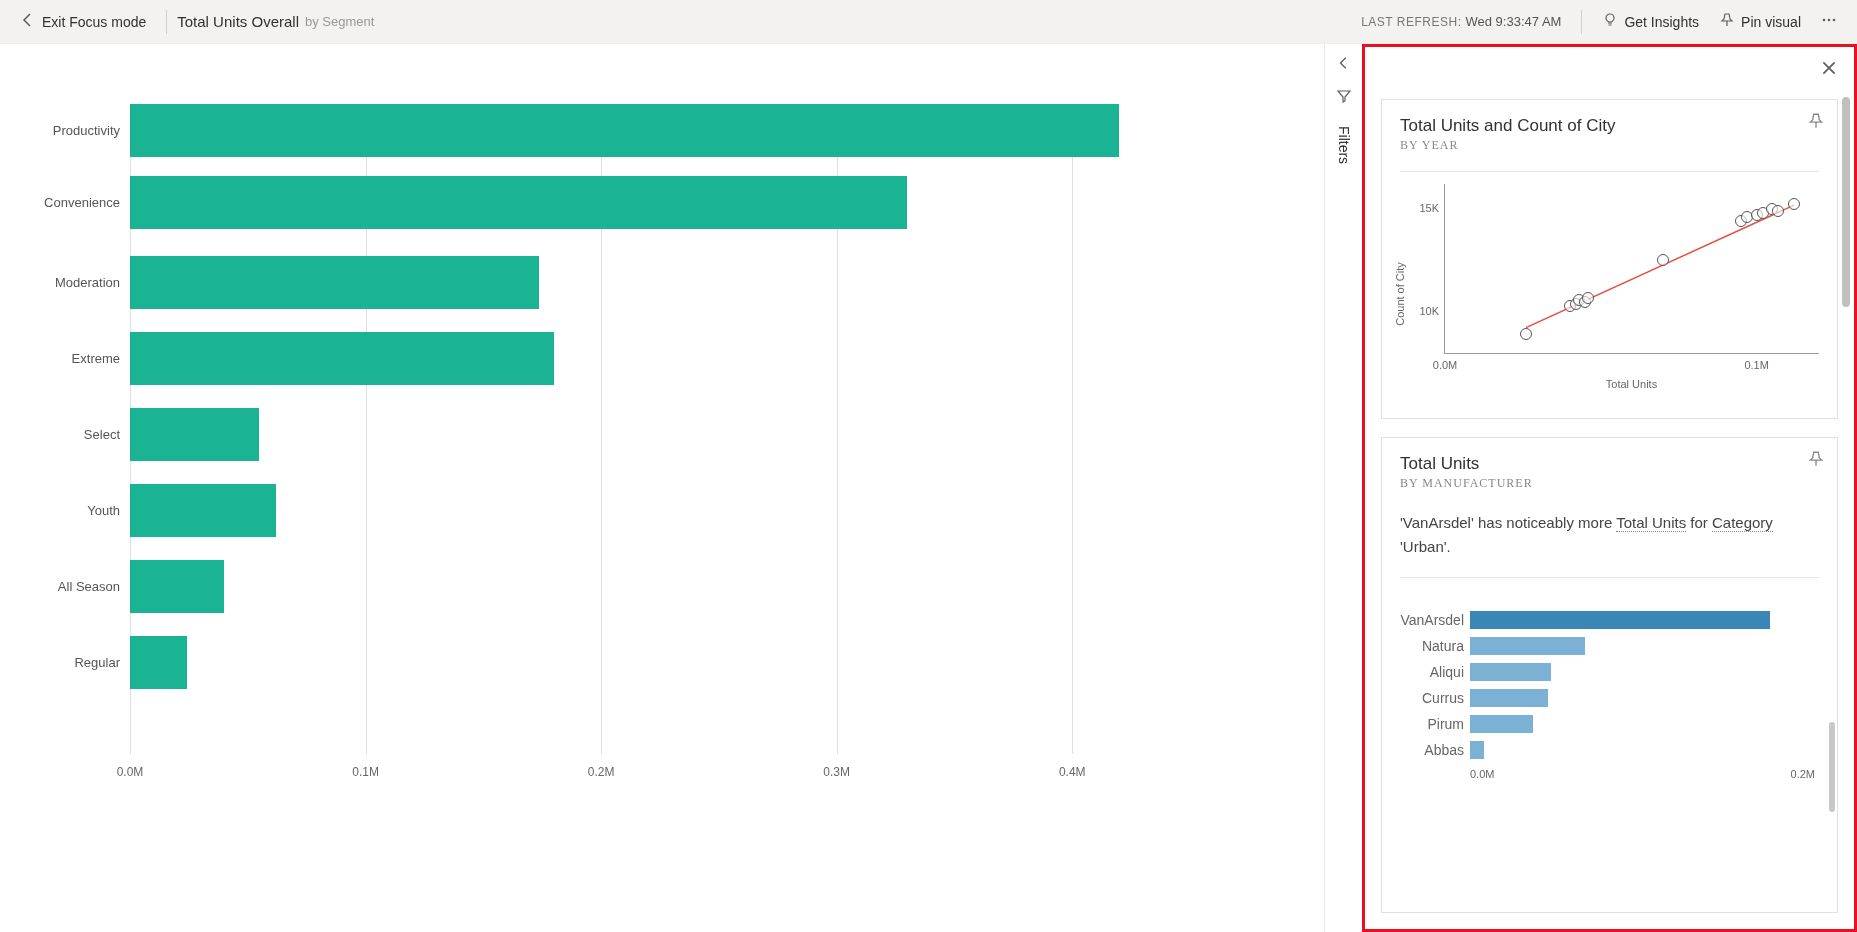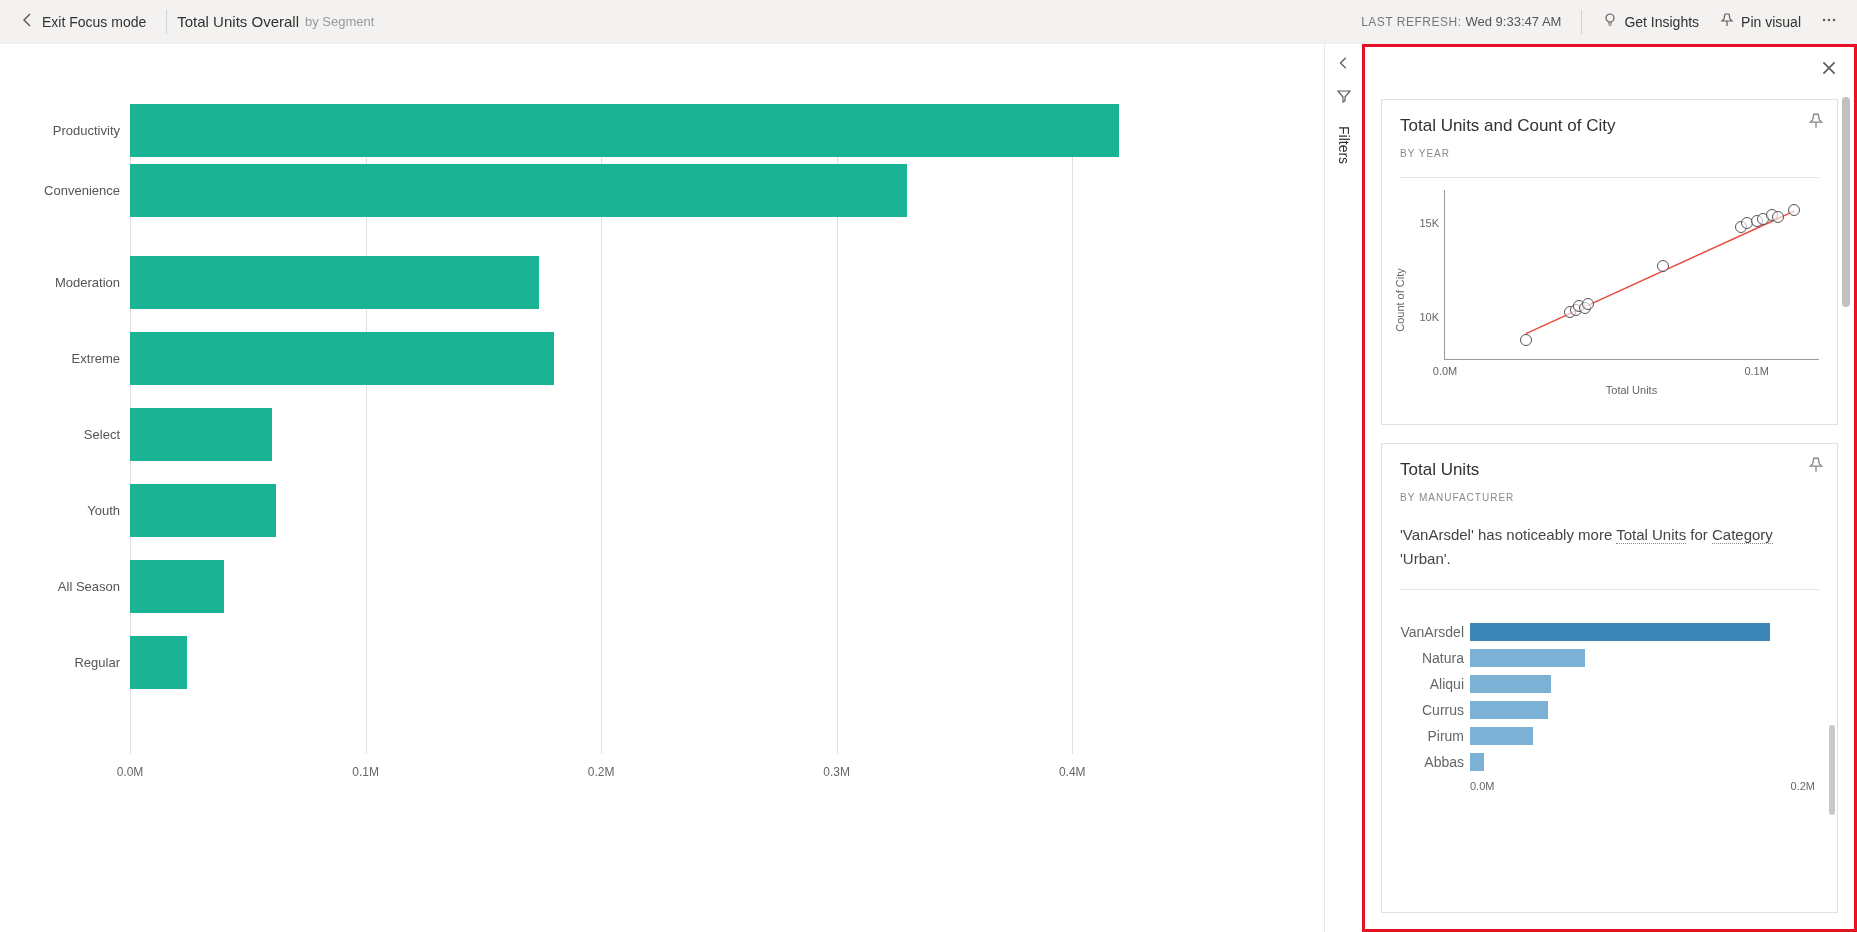--- a/index.html
+++ b/index.html
@@ -114,21 +114,21 @@
     position: relative;
   }
   .card .pin {
     position: absolute;
     top: 12px; right: 12px;
     cursor: pointer;
     color: #888;
   }
   .card .pin svg { width: 18px; height: 18px; }
   .card-title { font-size: 17px; color: #323130; }
-  .card-sub { font-size: 10px; color: #888; letter-spacing: 1px; margin-top: 12px; }
+  .card-sub { font-size: 12px; color: #888; letter-spacing: 1px; margin-top: 2px; font-family: Liberation Serif, serif; }
   .card-desc { font-size: 15px; color: #444; margin-top: 20px; line-height: 1.6; }
   .card-desc .u { border-bottom: 1px dotted #888; }
   .card hr { border: none; border-top: 1px solid #e6e6e6; margin-top: 18px; }
 
   
   .scatter-wrap { height: 220px; margin-top: 12px; position: relative; padding-left: 44px; }
   .scatter-plot { position: relative; width: 100%; height: 170px; border-left: 1px solid #999; border-bottom: 1px solid #999; }
   .sc-pt { position: absolute; width: 12px; height: 12px; border: 1px solid #555; border-radius: 50%; background: rgba(255,255,255,0.6); transform: translate(-50%, 50%); }
   .trend { position: absolute; left: 0; top: 0; width: 100%; height: 100%; pointer-events: none; }
   .sc-ylab { position: absolute; left: -44px; transform: translateY(50%); font-size: 11px; color: #666; width: 38px; text-align: right; }
@@ -208,33 +208,33 @@
         <div class="grid-line" style="left: 471.111px;"></div>
         <div class="axis-label" style="left: 471.111px;">0.2M</div>
         <div class="grid-line" style="left: 706.667px;"></div>
         <div class="axis-label" style="left: 706.667px;">0.3M</div>
         <div class="grid-line" style="left: 942.222px;"></div>
         <div class="axis-label" style="left: 942.222px;">0.4M</div>
         <div class="bar-row" style="top: 0px; width: 989.333px;">
           <div class="bar-cat">Productivity</div>
           <div class="bar-rect" style="width: 989.333px;"></div>
         </div>
-        <div class="bar-row" style="top: 60px; width: 777.333px; border-radius: 19px;">
+        <div class="bar-row" style="top: 72px; width: 777.333px; border-radius: 19px;">
           <div class="bar-cat">Convenience</div>
           <div class="bar-rect" style="width: 777.333px;"></div>
         </div>
         <div class="bar-row" style="top: 152px; width: 409px;">
           <div class="bar-cat">Moderation</div>
           <div class="bar-rect" style="width: 471.111px;"></div>
         </div>
         <div class="bar-row" style="top: 228px; width: 424px;">
           <div class="bar-cat">Extreme</div>
           <div class="bar-rect" style="width: 424px;"></div>
         </div>
-        <div class="bar-row" style="top: 304px; width: 142px;">
+        <div class="bar-row" style="top: 304px; width: 129px;">
           <div class="bar-cat">Select</div>
           <div class="bar-rect" style="width: 146.044px;"></div>
         </div>
         <div class="bar-row" style="top: 380px; width: 168px;">
           <div class="bar-cat">Youth</div>
           <div class="bar-rect" style="width: 146.044px;"></div>
         </div>
         <div class="bar-row" style="top: 456px; width: 94.2222px;">
           <div class="bar-cat">All Season</div>
           <div class="bar-rect" style="width: 94.2222px;"></div>
@@ -279,21 +279,21 @@
             </svg>
         </span>
       </div>
       <div class="card-title">Total Units and Count of City</div>
       <div class="card-sub">BY YEAR</div>
       <hr>
       <div class="scatter-wrap">
         <div class="sc-axistit-y">Count of City</div>
         <div class="scatter-plot" id="scatter-plot">
             <div class="sc-ylab" style="bottom: 42.5px;">10K</div>
-            <div class="sc-ylab" style="bottom: 136px;">15K</div>
+            <div class="sc-ylab" style="bottom: 145px;">15K</div>
             <div class="sc-xlab" style="left: 0px;">0.0M</div>
             <div class="sc-xlab" style="left: 311.667px;">0.1M</div>
             <svg class="trend" viewBox="0 0 374 170" preserveAspectRatio="none">
               <line x1="81.03333333333333" y1="144.5" x2="349.06666666666666" y2="21.25" stroke="#e74c3c" stroke-width="1.5"></line>
             </svg>
             <div class="sc-pt" style="left: 81.0333px; bottom: 19.125px;"></div>
             <div class="sc-pt" style="left: 124.667px; bottom: 46.75px;"></div>
             <div class="sc-pt" style="left: 130.9px; bottom: 48.875px;"></div>
             <div class="sc-pt" style="left: 134.017px; bottom: 53.125px;"></div>
             <div class="sc-pt" style="left: 140.25px; bottom: 51px;"></div>

